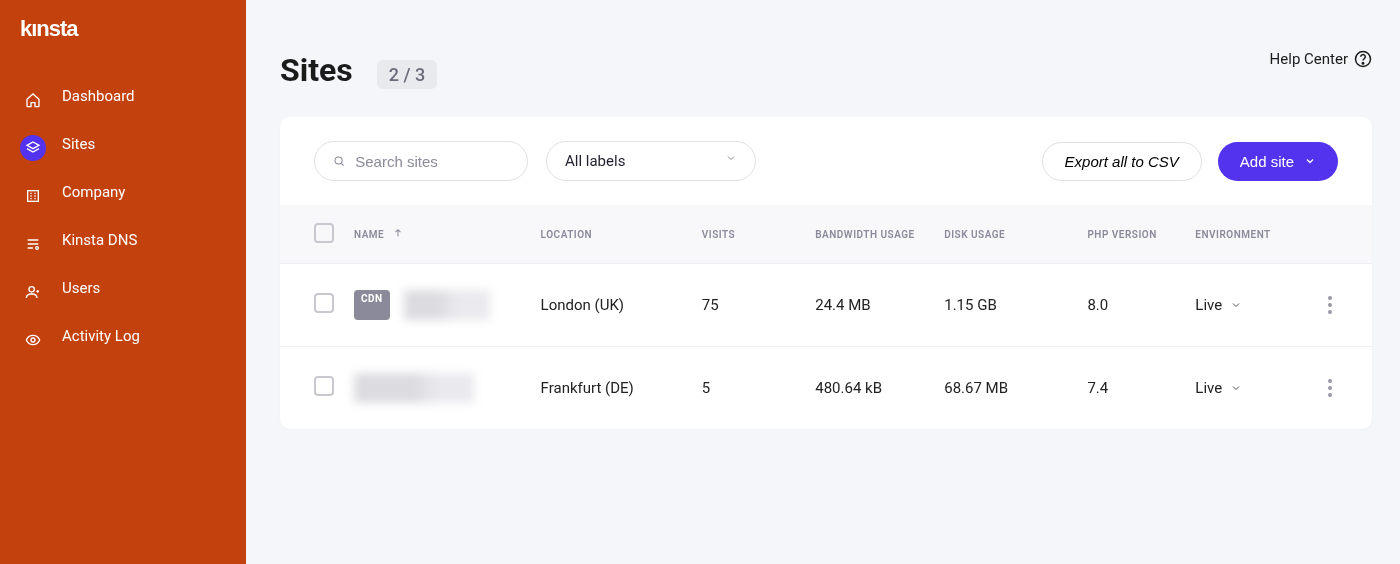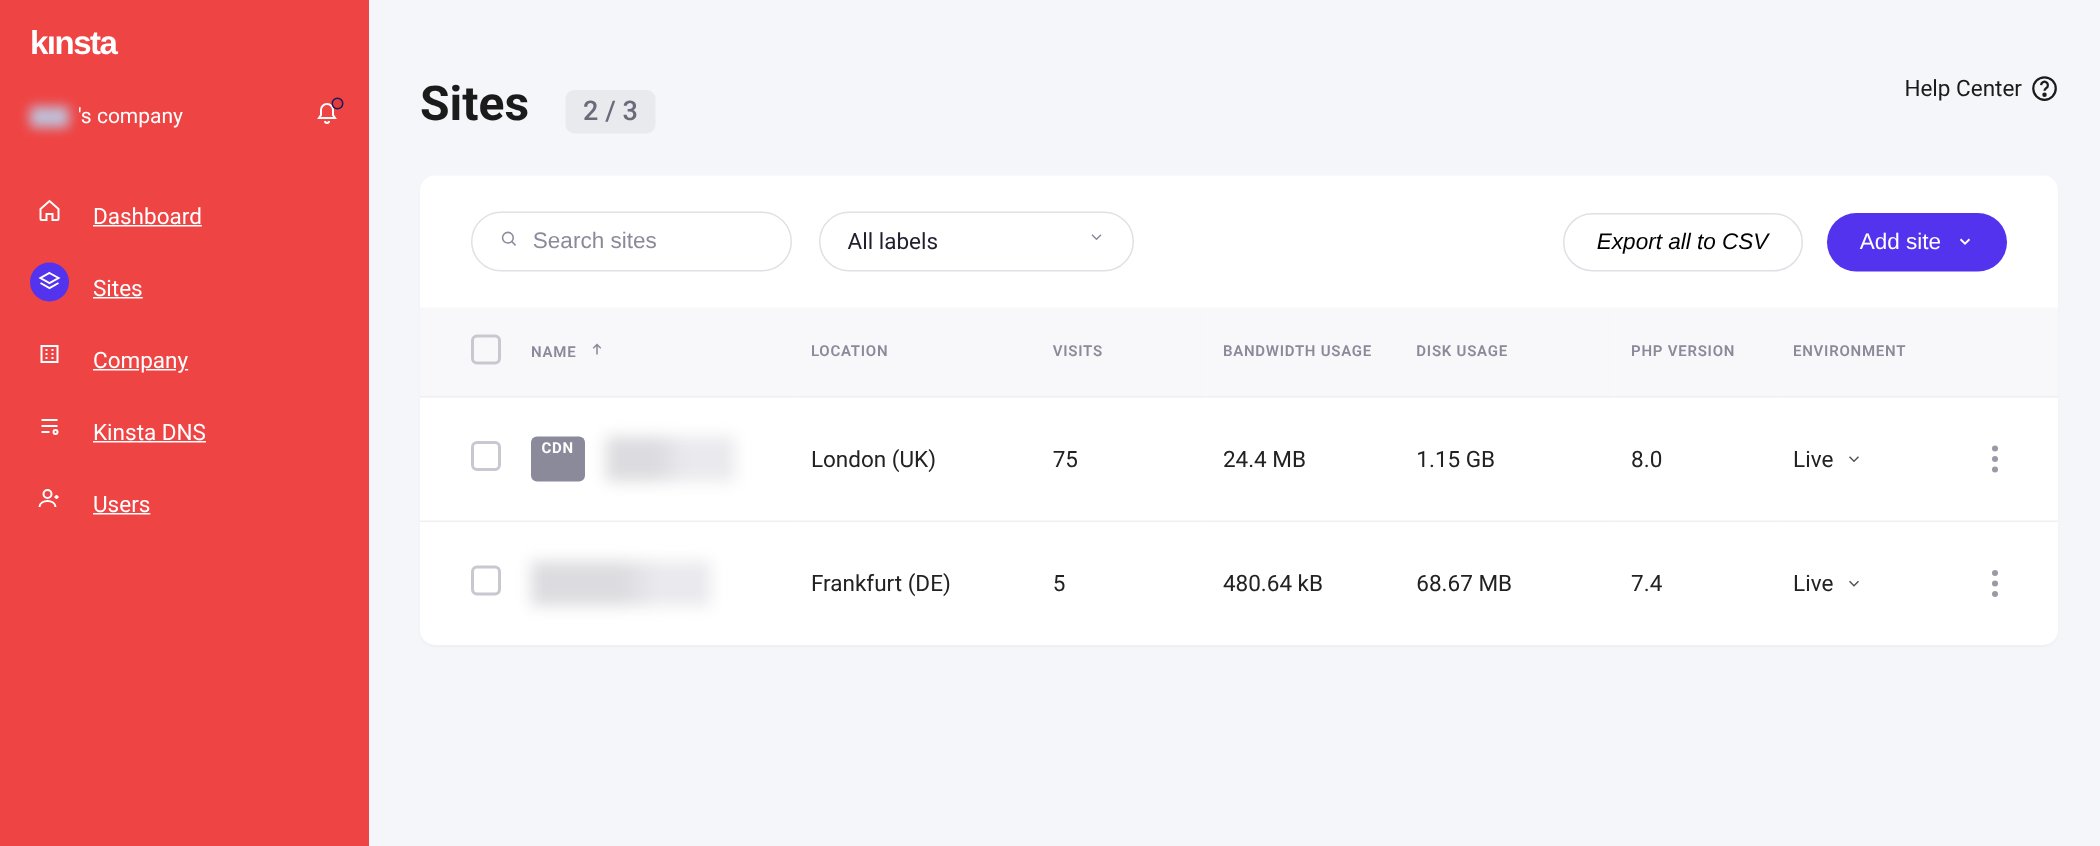--- a/index.html
+++ b/index.html
@@ -1,40 +1,40 @@
 <!DOCTYPE html>
 <html><head>
 <meta charset="utf-8">
 <style>
   * { box-sizing: border-box; margin: 0; padding: 0; }
   body { font-family: -apple-system, BlinkMacSystemFont, "Segoe UI", Roboto, sans-serif; background: #f5f6f9; color: #1f1f2e; width: 1400px; height: 564px; overflow: hidden; }
   .app { display: flex; height: 100%; }
-  .sidebar { width: 246px; background: #ef4444; color: #fff; display: flex; flex-direction: column; padding-top: 18px; }
+  .sidebar { width: 246px; background: #c2410c; color: #fff; display: flex; flex-direction: column; padding-top: 18px; }
   .logo { padding: 0 20px 18px 20px; }
   .logo svg { display: block; }
   .company-row { display: flex; align-items: center; justify-content: space-between; padding: 10px 20px; font-size: 14px; color: #fff; }
   .company-name { display: flex; align-items: center; gap: 6px; }
   .company-name .blur { filter: blur(4px); display: inline-block; width: 26px; height: 14px; background: #bfbfd8; border-radius: 2px; }
   .bell-wrap { position: relative; }
   .bell-dot { position: absolute; top: -3px; right: -3px; width: 8px; height: 8px; background: #e33b3b; border-radius: 50%; border: 1.5px solid #161a61; }
   .nav { margin-top: 18px; }
-  .nav-item { display: flex; align-items: flex-end; gap: 16px; padding: 11px 20px; font-size: 15px; color: #fff; cursor: pointer; text-decoration: underline; }
+  .nav-item { display: flex; align-items: flex-start; gap: 16px; padding: 11px 20px; font-size: 15px; color: #fff; cursor: pointer; }
   .nav-item.active .icon-circle { background: #5333ed; }
   .icon-circle { width: 26px; height: 26px; border-radius: 50%; display: flex; align-items: center; justify-content: center; }
   .nav-item svg { flex-shrink: 0; }
   .main { flex: 1; padding: 28px 28px 0 34px; }
   .header { display: flex; align-items: center; justify-content: space-between; margin-bottom: 28px; }
   .header-left { display: flex; align-items: baseline; gap: 24px; }
   .page-title { font-size: 32px; font-weight: 700; color: #1b1b1b; }
   .count-pill { background: #e9eaed; color: #6a6a7a; font-size: 18px; padding: 4px 12px; border-radius: 6px; font-weight: 500; margin-top: 32px; }
   .help-center { display: flex; align-items: center; gap: 6px; font-size: 15px; color: #1b1b1b; cursor: pointer; }
   .card { background: #fff; border-radius: 10px; box-shadow: 0 1px 2px rgba(0,0,0,.03); }
   .toolbar { display: flex; align-items: center; justify-content: space-between; padding: 24px 34px; }
   .toolbar-left { display: flex; gap: 18px; }
-  .search { display: flex; align-items: flex-start; gap: 10px; border: 1px solid #e0e0e6; border-radius: 22px; padding: 10px 18px; width: 214px; color: #8a8a9a; font-size: 15px; }
+  .search { display: flex; align-items: center; gap: 10px; border: 1px solid #e0e0e6; border-radius: 22px; padding: 10px 18px; width: 214px; color: #8a8a9a; font-size: 15px; }
   .search input { border: none; outline: none; font-size: 15px; width: 100%; background: transparent; }
   .search input::placeholder { color: #8a8a9a; }
   .dropdown { display: flex; align-items: flex-start; justify-content: space-between; border: 1px solid #e0e0e6; border-radius: 22px; padding: 10px 18px; width: 210px; font-size: 15px; cursor: pointer; }
   .toolbar-right { display: flex; gap: 16px; }
   .btn-outline { border: 1px solid #e0e0e6; background: #fff; border-radius: 22px; padding: 10px 22px; font-size: 15px; cursor: pointer; font-style: italic; }
   .btn-primary { background: #5333ed; color: #fff; border: none; border-radius: 22px; padding: 10px 22px; font-size: 15px; cursor: pointer; display: flex; align-items: center; gap: 10px; }
   .table { width: 100%; border-collapse: collapse; }
   .table thead { background: #f8f8fa; }
   .table th { text-align: left; font-size: 10px; font-weight: 600; color: #8a8a9a; letter-spacing: .5px; padding: 18px 10px; white-space: nowrap; }
   .table th:first-child, .table td:first-child { padding-left: 34px; width: 60px; }
@@ -61,33 +61,20 @@
 </head>
 <body>
 
 <div class="app">
   <aside class="sidebar">
     <div class="logo">
       <svg width="90" height="22" viewBox="0 0 90 22" fill="none">
         <text x="0" y="18" font-family="Arial" font-size="22" font-weight="900" fill="#ffffff" letter-spacing="-1">kınsta</text>
       </svg>
     </div>
-    <div class="company-row">
-      <span class="company-name">
-        <span class="blur"></span>
-        <span>'s company</span>
-      </span>
-      <span class="bell-wrap">
-        <svg width="16" height="16" viewBox="0 0 24 24" fill="none" stroke="#fff" stroke-width="2">
-            <path d="M6 8a6 6 0 0 1 12 0v5l2 3H4l2-3V8z"></path>
-            <path d="M10 19a2 2 0 0 0 4 0"></path>
-          </svg>
-        <span class="bell-dot"></span>
-      </span>
-    </div>
     <nav class="nav">
       <div class="nav-item">
         <span class="icon-circle">
             <svg width="16" height="16" viewBox="0 0 24 24" fill="none" stroke="#fff" stroke-width="2">
               <path d="M3 11l9-8 9 8v10a1 1 0 0 1-1 1h-5v-6h-6v6H4a1 1 0 0 1-1-1V11z"></path>
             </svg>
           </span>
         <span>Dashboard</span>
       </div>
       <div class="nav-item active">
@@ -119,20 +106,29 @@
       </div>
       <div class="nav-item">
         <span class="icon-circle">
             <svg width="16" height="16" viewBox="0 0 24 24" fill="none" stroke="#fff" stroke-width="2">
               <circle cx="10" cy="8" r="4"></circle>
               <path d="M2 21c0-4 4-6 8-6s8 2 8 6"></path>
               <path d="M17 11h4M19 9v4"></path>
             </svg>
           </span>
         <span>Users</span>
+      </div>
+      <div class="nav-item">
+        <span class="icon-circle">
+            <svg width="16" height="16" viewBox="0 0 24 24" fill="none" stroke="#fff" stroke-width="2">
+              <path d="M2 12s3-7 10-7 10 7 10 7-3 7-10 7-10-7-10-7z"></path>
+              <circle cx="12" cy="12" r="3"></circle>
+            </svg>
+          </span>
+        <span>Activity Log</span>
       </div>
     </nav>
   </aside>
 
   <main class="main">
     <div class="header">
       <div class="header-left">
         <h1 class="page-title">Sites</h1>
         <span class="count-pill">2 / 3</span>
       </div>

